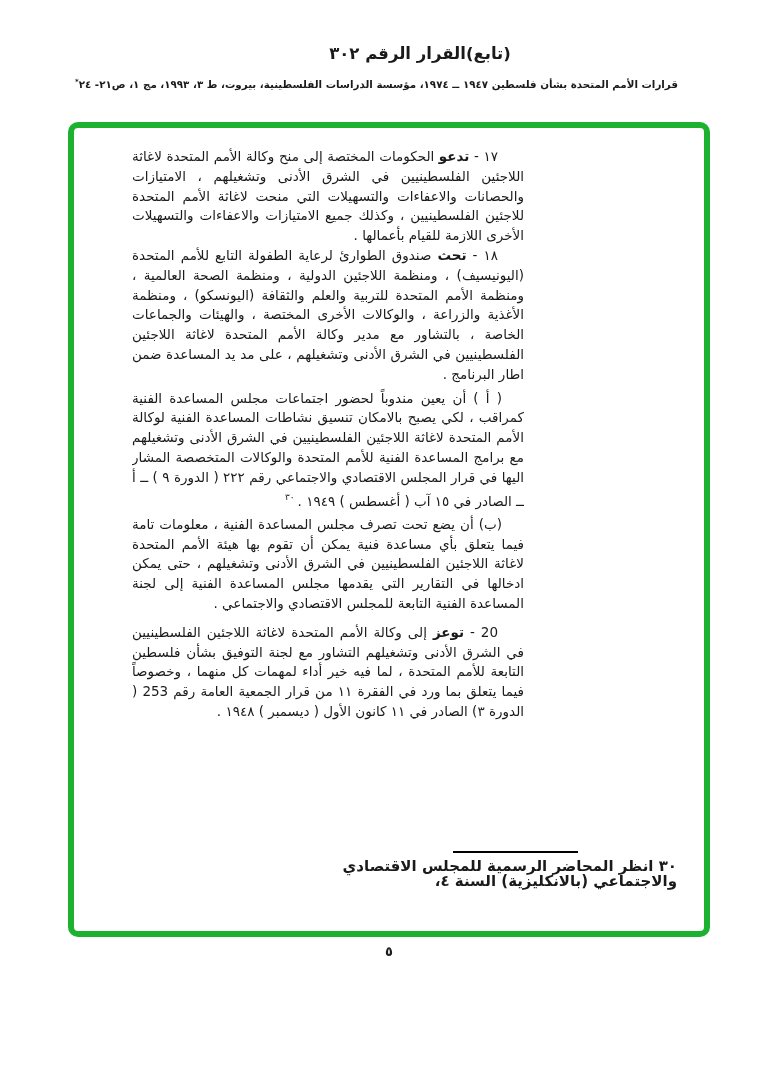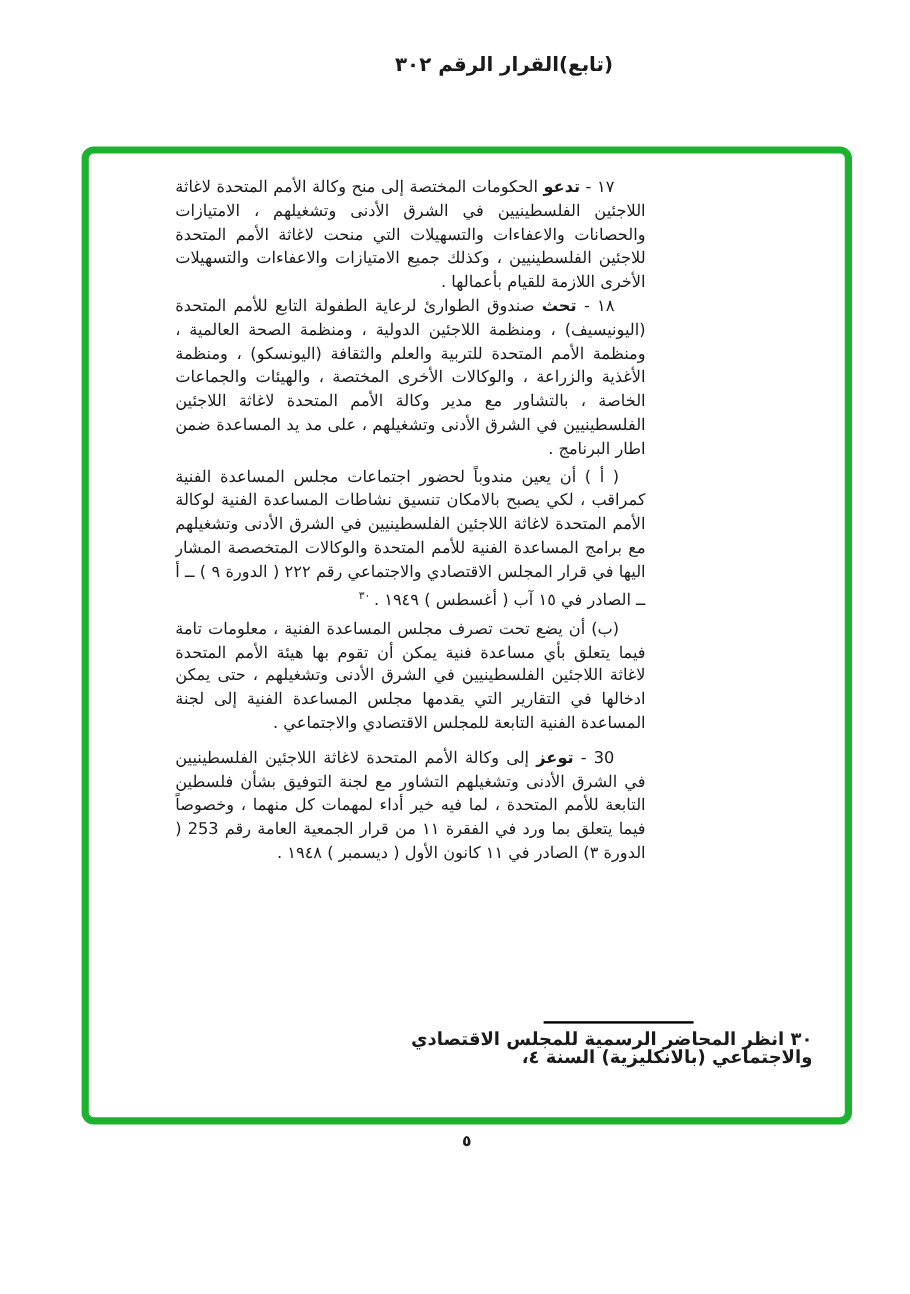--- a/index.html
+++ b/index.html
@@ -42,21 +42,21 @@
     left: 68px;
     top: 122px;
     width: 642px;
     height: 815px;
     border: 6px solid #1cb12e;
     border-radius: 10px;
     background: #ffffff;
   }
   .text-column {
     position: absolute;
-    left: 146px;
+    left: 132px;
     top: 147px;
     width: 392px;
     height: 782px;
     direction: rtl;
     text-align: justify;
     font-size: 13.5px;
     line-height: 19.8px;
     overflow: hidden;
   }
   .para { text-indent: 26px; margin: 0; }
@@ -93,35 +93,38 @@
     font-weight: bold;
   }
 </style>
 </head>
 <body>
 
 <div class="page">
 
   <div class="doc-title">(تابع)القرار الرقم ٣٠٢</div>
 
+  <div class="doc-subtitle">
+    <span>قرارات الأمم المتحدة بشأن فلسطين ١٩٤٧ ــ ١٩٧٤، مؤسسة الدراسات الفلسطينية، بيروت، ط ٣، ١٩٩٣، مج ١، ص٢١- ٢٤</span><sup>*</sup>
+  </div>
 
   <div class="green-frame"></div>
 
   <div class="text-column">
 
     <p class="para"><span>١٧ - </span><span class="kw">تدعو</span><span> الحكومات المختصة إلى منح وكالة الأمم المتحدة لاغاثة اللاجئين الفلسطينيين في الشرق الأدنى وتشغيلهم ، الامتيازات والحصانات والاعفاءات والتسهيلات التي منحت لاغاثة الأمم المتحدة للاجئين الفلسطينيين ، وكذلك جميع الامتيازات والاعفاءات والتسهيلات الأخرى اللازمة للقيام بأعمالها .</span></p>
 
     <p class="para"><span>١٨ - </span><span class="kw">تحث</span><span> صندوق الطوارئ لرعاية الطفولة التابع للأمم المتحدة (اليونيسيف) ، ومنظمة اللاجئين الدولية ، ومنظمة الصحة العالمية ، ومنظمة الأمم المتحدة للتربية والعلم والثقافة (اليونسكو) ، ومنظمة الأغذية والزراعة ، والوكالات الأخرى المختصة ، والهيئات والجماعات الخاصة ، بالتشاور مع مدير وكالة الأمم المتحدة لاغاثة اللاجئين الفلسطينيين في الشرق الأدنى وتشغيلهم ، على مد يد المساعدة ضمن اطار البرنامج .</span></p>
 
 
     <p class="para subitem"><span>( أ ) </span><span>أن يعين مندوباً لحضور اجتماعات مجلس المساعدة الفنية كمراقب ، لكي يصبح بالامكان تنسيق نشاطات المساعدة الفنية لوكالة الأمم المتحدة لاغاثة اللاجئين الفلسطينيين في الشرق الأدنى وتشغيلهم مع برامج المساعدة الفنية للأمم المتحدة والوكالات المتخصصة المشار اليها في قرار المجلس الاقتصادي والاجتماعي رقم ٢٢٢ ( الدورة ٩ ) ــ أ ــ الصادر في ١٥ آب ( أغسطس ) ١٩٤٩ .</span><sup class="fn-ref">٣٠</sup></p>
 
     <p class="para subitem"><span>(ب) </span><span>أن يضع تحت تصرف مجلس المساعدة الفنية ، معلومات تامة فيما يتعلق بأي مساعدة فنية يمكن أن تقوم بها هيئة الأمم المتحدة لاغاثة اللاجئين الفلسطينيين في الشرق الأدنى وتشغيلهم ، حتى يمكن ادخالها في التقارير التي يقدمها مجلس المساعدة الفنية إلى لجنة المساعدة الفنية التابعة للمجلس الاقتصادي والاجتماعي .</span></p>
 
-    <p class="para p20"><span>30 - </span><span class="kw">توعز</span><span> إلى وكالة الأمم المتحدة لاغاثة اللاجئين الفلسطينيين في الشرق الأدنى وتشغيلهم التشاور مع لجنة التوفيق بشأن فلسطين التابعة للأمم المتحدة ، لما فيه خير أداء لمهمات كل منهما ، وخصوصاً فيما يتعلق بما ورد في الفقرة ١١ من قرار الجمعية العامة رقم 253 ( الدورة ٣) الصادر في ١١ كانون الأول ( ديسمبر ) ١٩٤٨ .</span></p>
+    <p class="para p20"><span>20 - </span><span class="kw">توعز</span><span> إلى وكالة الأمم المتحدة لاغاثة اللاجئين الفلسطينيين في الشرق الأدنى وتشغيلهم التشاور مع لجنة التوفيق بشأن فلسطين التابعة للأمم المتحدة ، لما فيه خير أداء لمهمات كل منهما ، وخصوصاً فيما يتعلق بما ورد في الفقرة ١١ من قرار الجمعية العامة رقم 253 ( الدورة ٣) الصادر في ١١ كانون الأول ( ديسمبر ) ١٩٤٨ .</span></p>
 
   </div>
 
   <div class="footnote-divider"></div>
 
   <div class="footnote">
     <div class="fn-line1">٣٠ انظر المحاضر الرسمية للمجلس الاقتصادي والاجتماعي (بالانكليزية) السنة ٤،</div>
   </div>
 
   <div class="page-number">٥</div>

